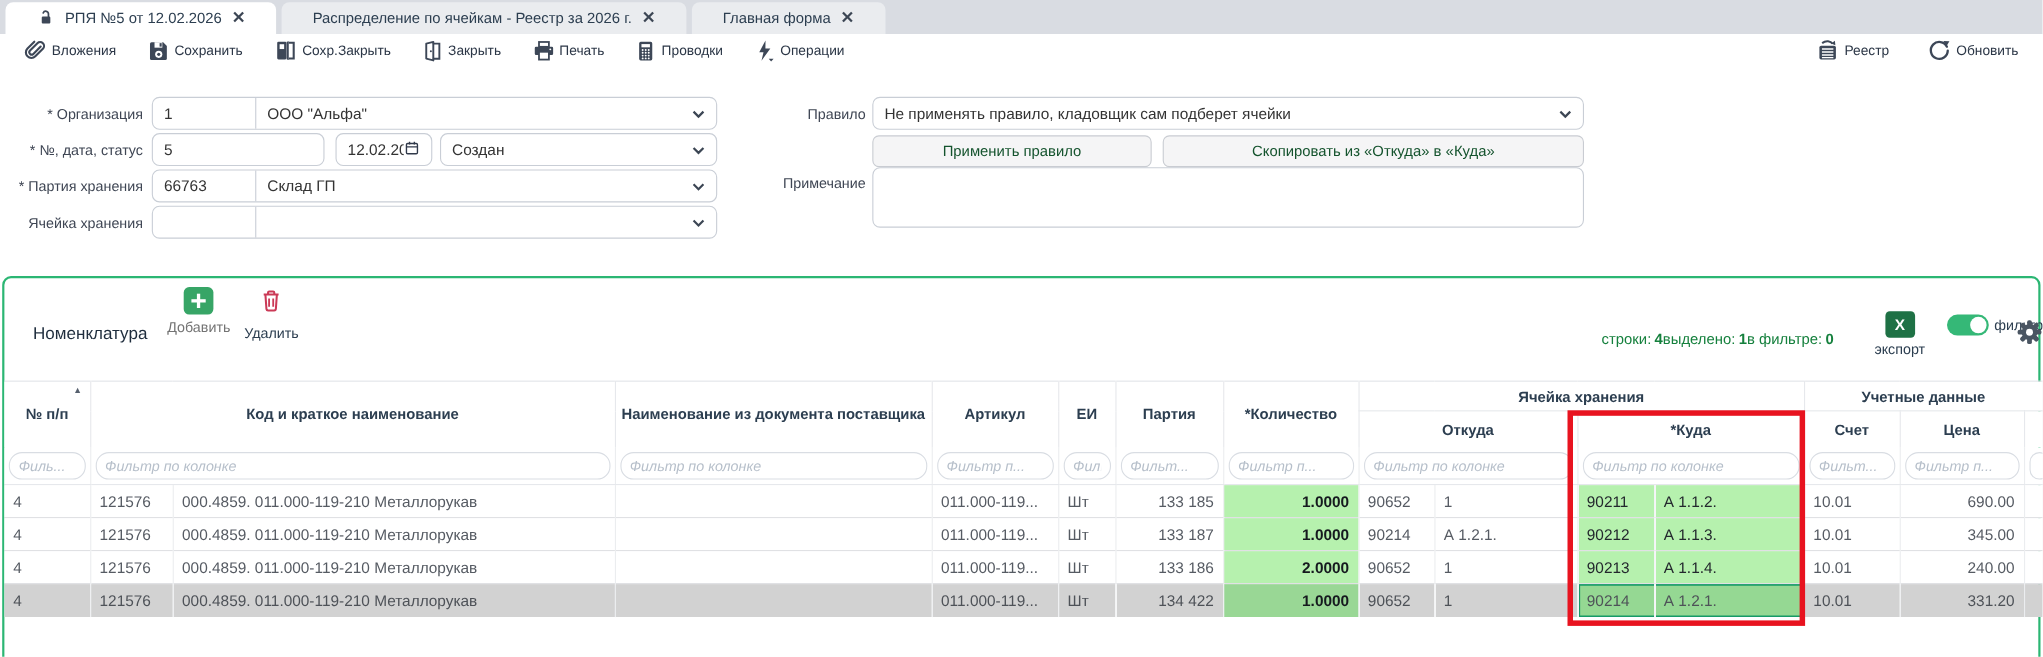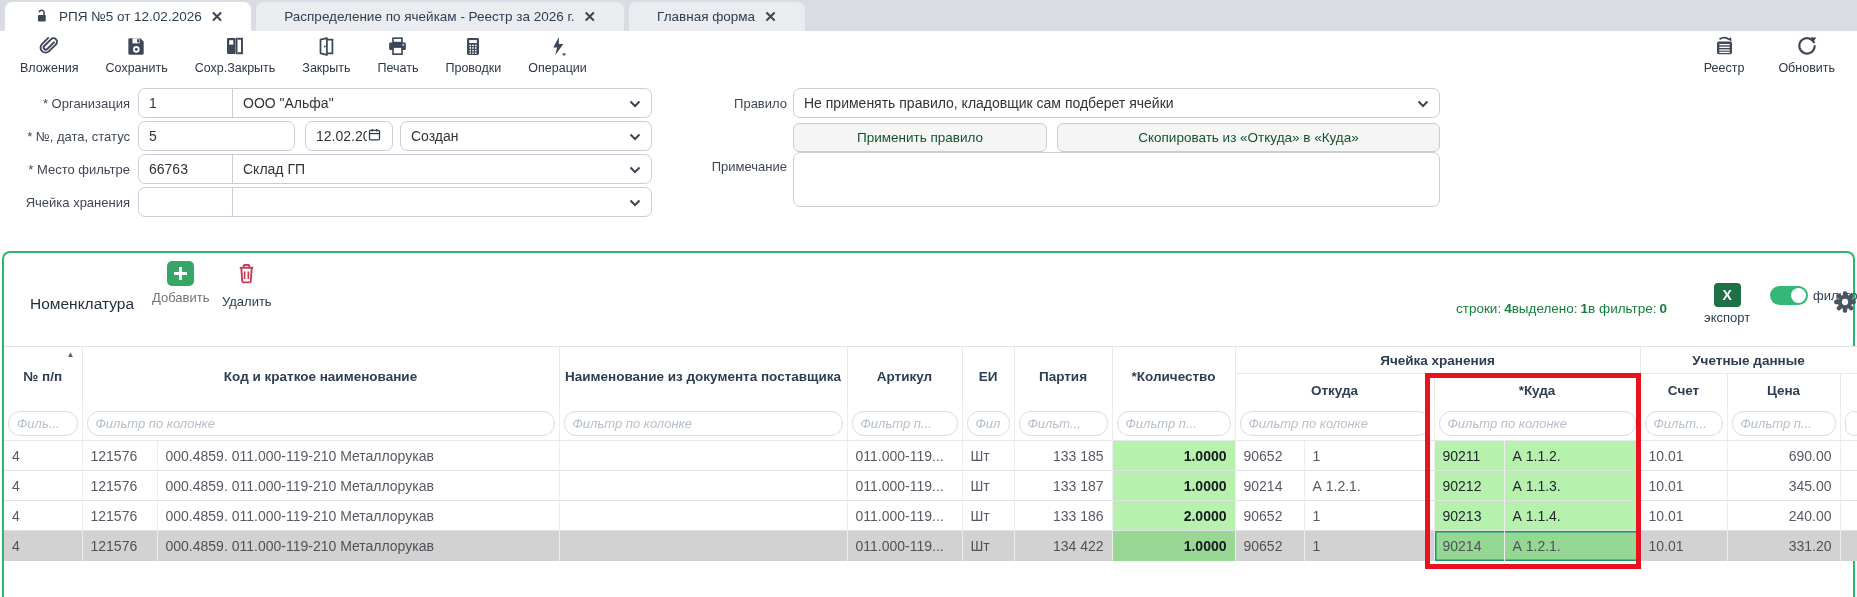--- a/index.html
+++ b/index.html
@@ -13,21 +13,21 @@
   .tab { height:29px; display:flex; align-items:center; gap:9px; padding:0 28px;
     background:#eaecef; border-radius:7px 7px 0 0; font-size:13.5px; color:#2c3e50; cursor:default; white-space:nowrap;}
   .tab.active { background:#ffffff; }
   .tab .x { font-size:15px; font-weight:bold; color:#3c4654; line-height:1; }
   .tab svg { flex:0 0 auto; }
 
   
   .toolbar { position:absolute; left:0; top:31px; width:100%; height:54px; background:#fff; }
   .tgroup { position:absolute; top:3px; display:flex; gap:27px; }
   .tgroup.left { left:20px; } .tgroup.right { right:22px; gap:34px; }
-  .tbtn { display:flex; flex-direction:column; align-items:center; gap:3px; cursor:pointer; }
+  .tbtn { display:flex; flex-direction:row; align-items:center; gap:3px; cursor:pointer; }
   .tbtn .lbl { font-size:12.5px; color:#2c3747; white-space:nowrap; }
   .ticon { height:24px; display:flex; align-items:center; }
 
   
   .flabel { position:absolute; width:130px; text-align:right; font-size:13px; color:#3f4654; }
   .rlabel { position:absolute; width:147px; text-align:right; font-size:13px; color:#3f4654; }
   .box { position:absolute; height:30px; background:#fff; border:1px solid #c9ced6; border-radius:7px;
     display:flex; align-items:center; font-size:14px; color:#333; }
   .box .code { width:94px; align-self:stretch; display:flex; align-items:center; padding:0 10px;
     border-right:1px solid #c9ced6; }
@@ -247,21 +247,21 @@
           <line x1="15.5" y1="3" x2="15.5" y2="7" stroke="#30394a" stroke-width="2"></line>
         </svg></span>
   </div>
   <div class="box" style="left:400px;top:121px;width:252px">
     <span class="name">Создан</span>
     <span class="chev"><svg width="12" height="8" viewBox="0 0 12 8">
           <polyline points="1.5,1.5 6,6 10.5,1.5" fill="none" stroke="#3c4654" stroke-width="2"></polyline>
         </svg></span>
   </div>
 
-  <div class="flabel" style="left:0;top:162px">* Место фильтре</div>
+  <div class="flabel" style="left:0;top:162px">* Партия хранения</div>
   <div class="box" style="left:138px;top:154px;width:514px">
     <span class="code">66763</span>
     <span class="name">Склад ГП</span>
     <span class="chev"><svg width="12" height="8" viewBox="0 0 12 8">
           <polyline points="1.5,1.5 6,6 10.5,1.5" fill="none" stroke="#3c4654" stroke-width="2"></polyline>
         </svg></span>
   </div>
 
   <div class="flabel" style="left:0;top:195px">Ячейка хранения</div>
   <div class="box" style="left:138px;top:187px;width:514px">

